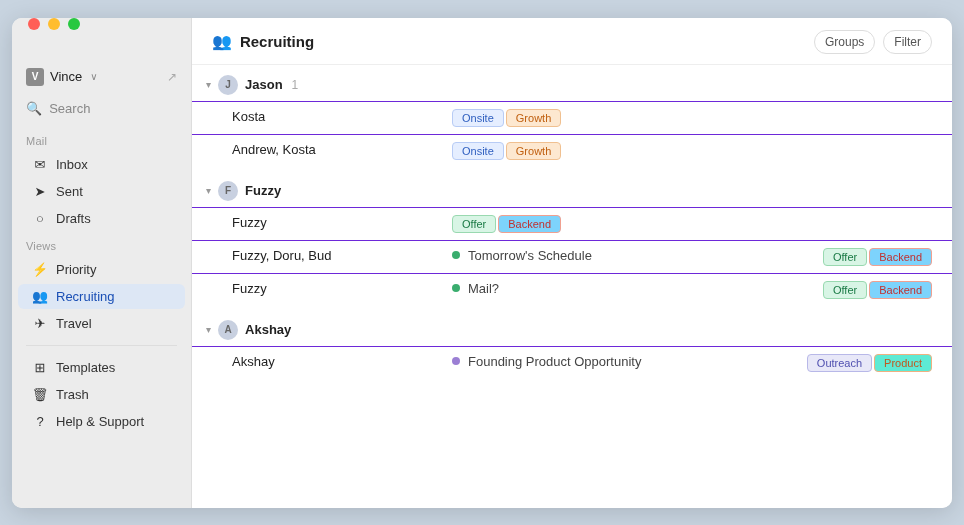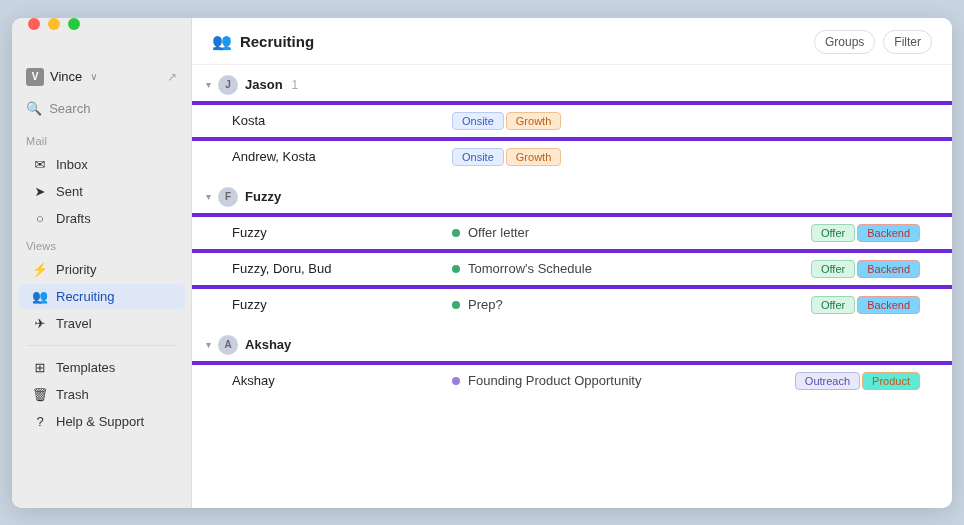--- a/index.html
+++ b/index.html
@@ -175,23 +175,23 @@
     .group-name { font-size: 13px; font-weight: 600; color: #222; }
     .group-count {
       font-size: 12px;
       color: #aaa;
       margin-left: 2px;
     }
 
     
     .table-row {
       display: flex;
-      align-items: center;
-      padding: 7px 32px 7px 40px;
-      border-top: 4px solid #6d28d9;
+      align-items: flex-start;
+      padding: 7px 20px 7px 40px;
+      border-top: 1px solid #6d28d9;
       cursor: pointer;
     }
     .row-name {
       width: 220px;
       font-size: 13px;
       color: #222;
       font-weight: 400;
     }
     .row-status-dot {
       width: 8px; height: 8px;
@@ -333,45 +333,41 @@
           </div>
         </div>
         <div class="group-section">
           <div class="group-header">
             <span class="group-collapse-icon">▾</span>
             <div class="group-avatar">F</div>
             <span class="group-name">Fuzzy</span>
           </div>
           <div class="table-row">
             <div class="row-name">Fuzzy</div>
-            <div style="flex: 1 1 0%; display: flex; align-items: center;">
-              <span class="row-status-dot dot-green"></span>
-              <span class="row-step">Offer letter</span>
-            </div>
             <div class="row-tags">
               <span class="tag tag-offer">Offer</span>
               <span class="tag tag-backend">Backend</span>
             </div>
           </div>
           <div class="table-row">
             <div class="row-name">Fuzzy, Doru, Bud</div>
             <div style="flex: 1 1 0%; display: flex; align-items: center;">
               <span class="row-status-dot dot-green"></span>
               <span class="row-step">Tomorrow's Schedule</span>
             </div>
             <div class="row-tags">
               <span class="tag tag-offer">Offer</span>
               <span class="tag tag-backend">Backend</span>
             </div>
           </div>
           <div class="table-row">
             <div class="row-name">Fuzzy</div>
             <div style="flex: 1 1 0%; display: flex; align-items: center;">
               <span class="row-status-dot dot-green"></span>
-              <span class="row-step">Prep?</span>
+              <span class="row-step">Mail?</span>
             </div>
             <div class="row-tags">
               <span class="tag tag-offer">Offer</span>
               <span class="tag tag-backend">Backend</span>
             </div>
           </div>
         </div>
         <div class="group-section">
           <div class="group-header">
             <span class="group-collapse-icon">▾</span>

